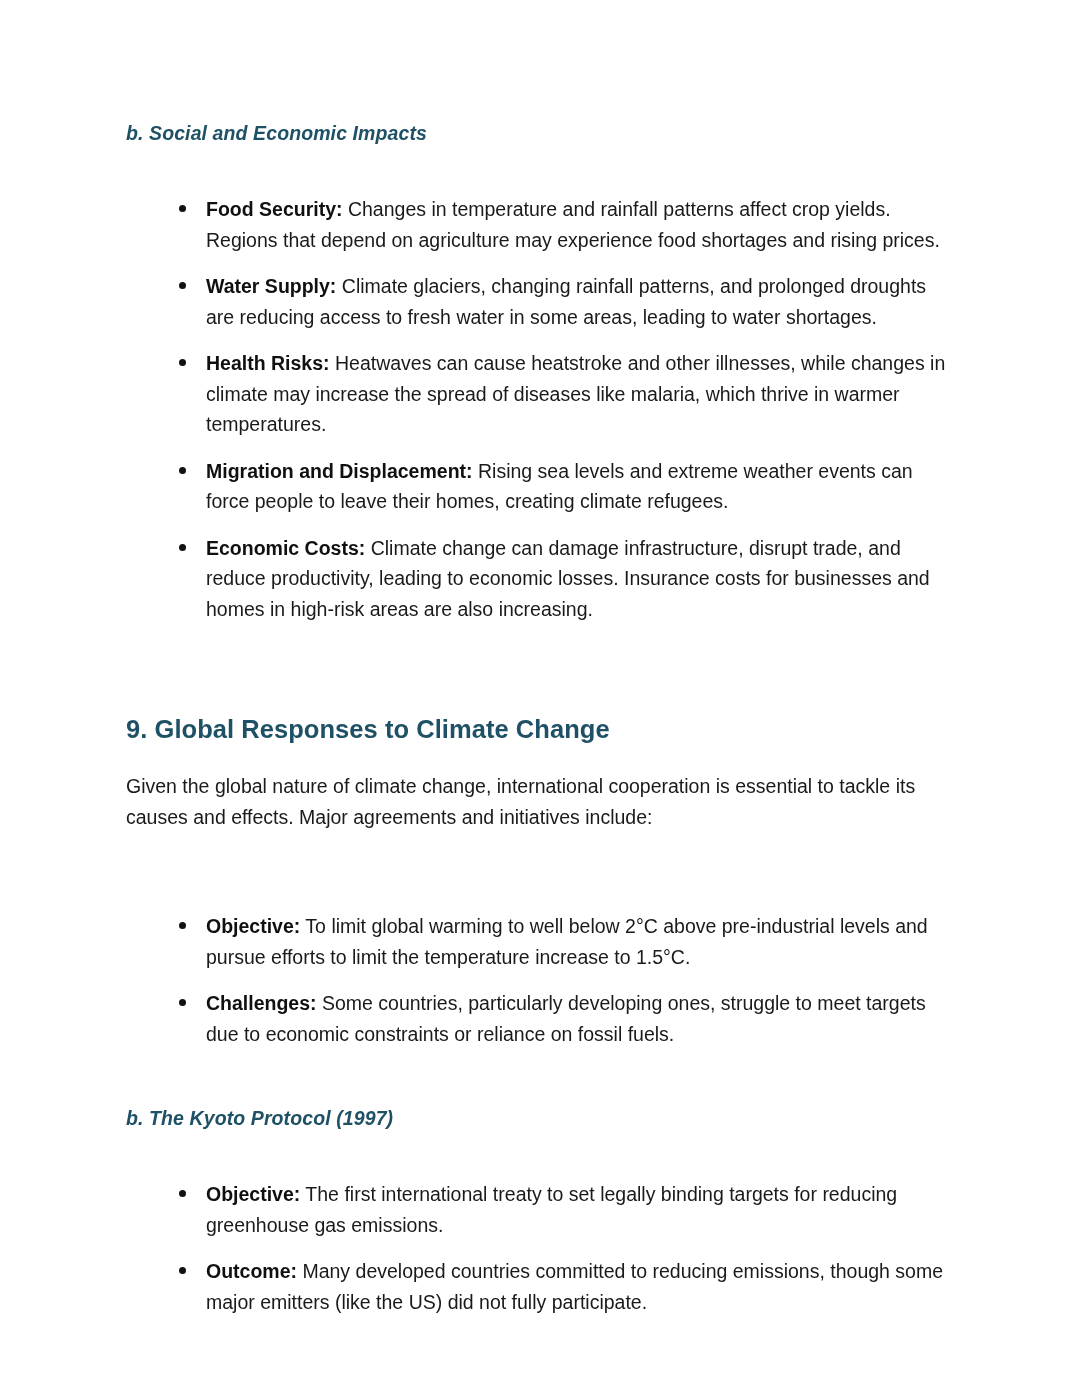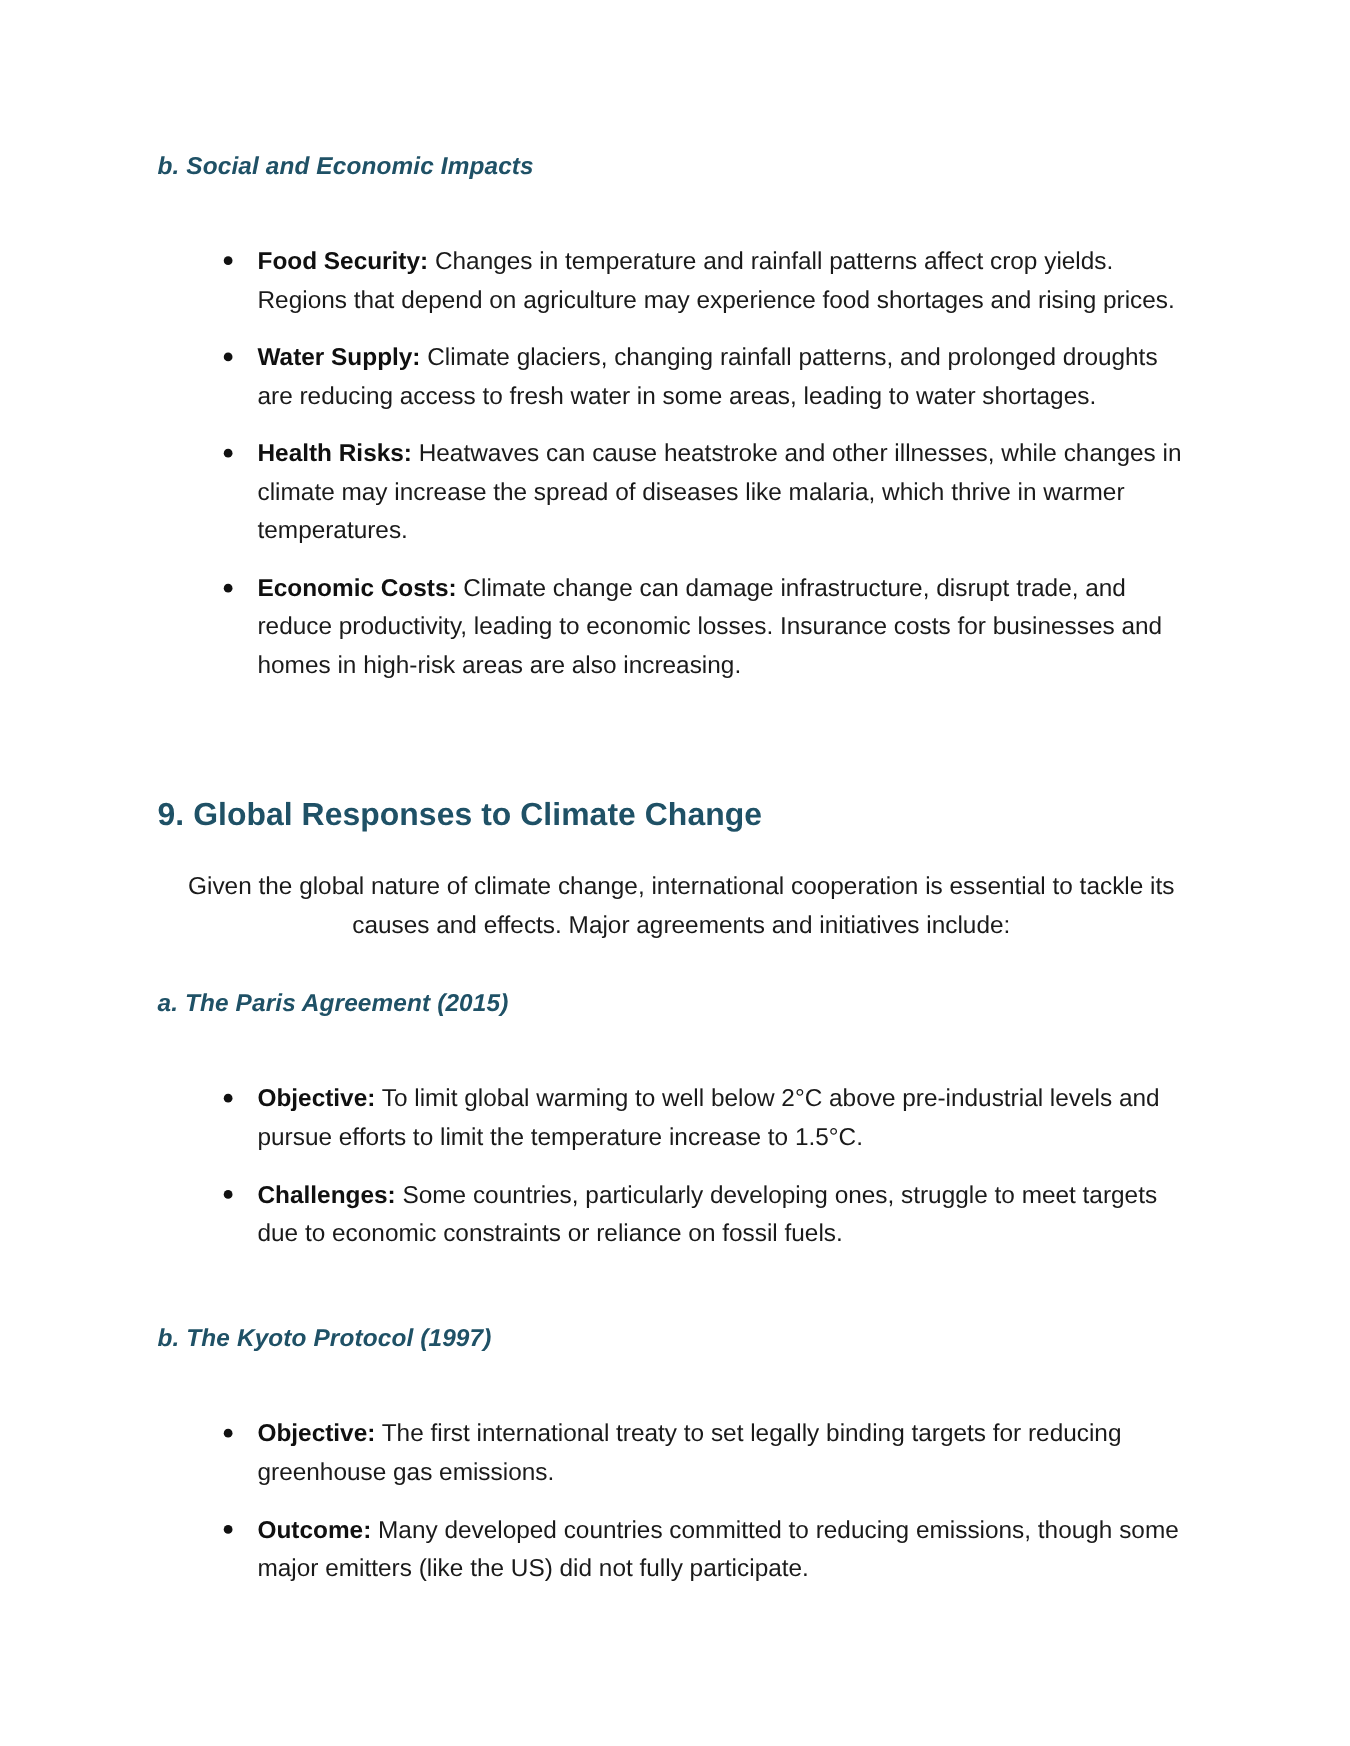--- a/index.html
+++ b/index.html
@@ -55,21 +55,21 @@
     margin: 0;
     letter-spacing: 0.05px;
   }
 
   
   .para {
     font-size: 19.5px;
     line-height: 30.5px;
     color: #1a1a1a;
     margin: 0;
-    text-align: center;
+    text-align: left;
   }
 
   
   ul.bullets {
     list-style: none;
     margin: 0;
     padding: 0;
   }
   ul.bullets > li {
     position: relative;
@@ -119,35 +119,38 @@
       <li>
         <span class="bullet-dot"></span>
         <span class="lead">Water Supply:</span><span> Climate glaciers, changing rainfall patterns, and prolonged droughts are reducing access to fresh water in some areas, leading to water shortages.</span>
       </li>
       <li>
         <span class="bullet-dot"></span>
         <span class="lead">Health Risks:</span><span> Heatwaves can cause heatstroke and other illnesses, while changes in climate may increase the spread of diseases like malaria, which thrive in warmer temperatures.</span>
       </li>
       <li>
         <span class="bullet-dot"></span>
+        <span class="lead">Migration and Displacement:</span><span> Rising sea levels and extreme weather events can force people to leave their homes, creating climate refugees.</span>
+      </li>
+      <li>
+        <span class="bullet-dot"></span>
         <span class="lead">Economic Costs:</span><span> Climate change can damage infrastructure, disrupt trade, and reduce productivity, leading to economic losses. Insurance costs for businesses and homes in high-risk areas are also increasing.</span>
       </li>
     </ul>
 
     <div class="gap-section-large"></div>
 
     <h2 class="h2-main">9. Global Responses to Climate Change</h2>
 
     <div class="gap-after-h2"></div>
 
     <p class="para">Given the global nature of climate change, international cooperation is essential to tackle its causes and effects. Major agreements and initiatives include:</p>
 
     <div class="gap-after-para"></div>
 
-    <h3 class="h3-sub">a. The Paris Agreement (2015)</h3>
 
     <div class="gap-before-list"></div>
 
     <ul class="bullets">
       <li>
         <span class="bullet-dot"></span>
         <span class="lead">Objective:</span><span> To limit global warming to well below 2°C above pre-industrial levels and pursue efforts to limit the temperature increase to 1.5°C.</span>
       </li>
       <li>
         <span class="bullet-dot"></span>

